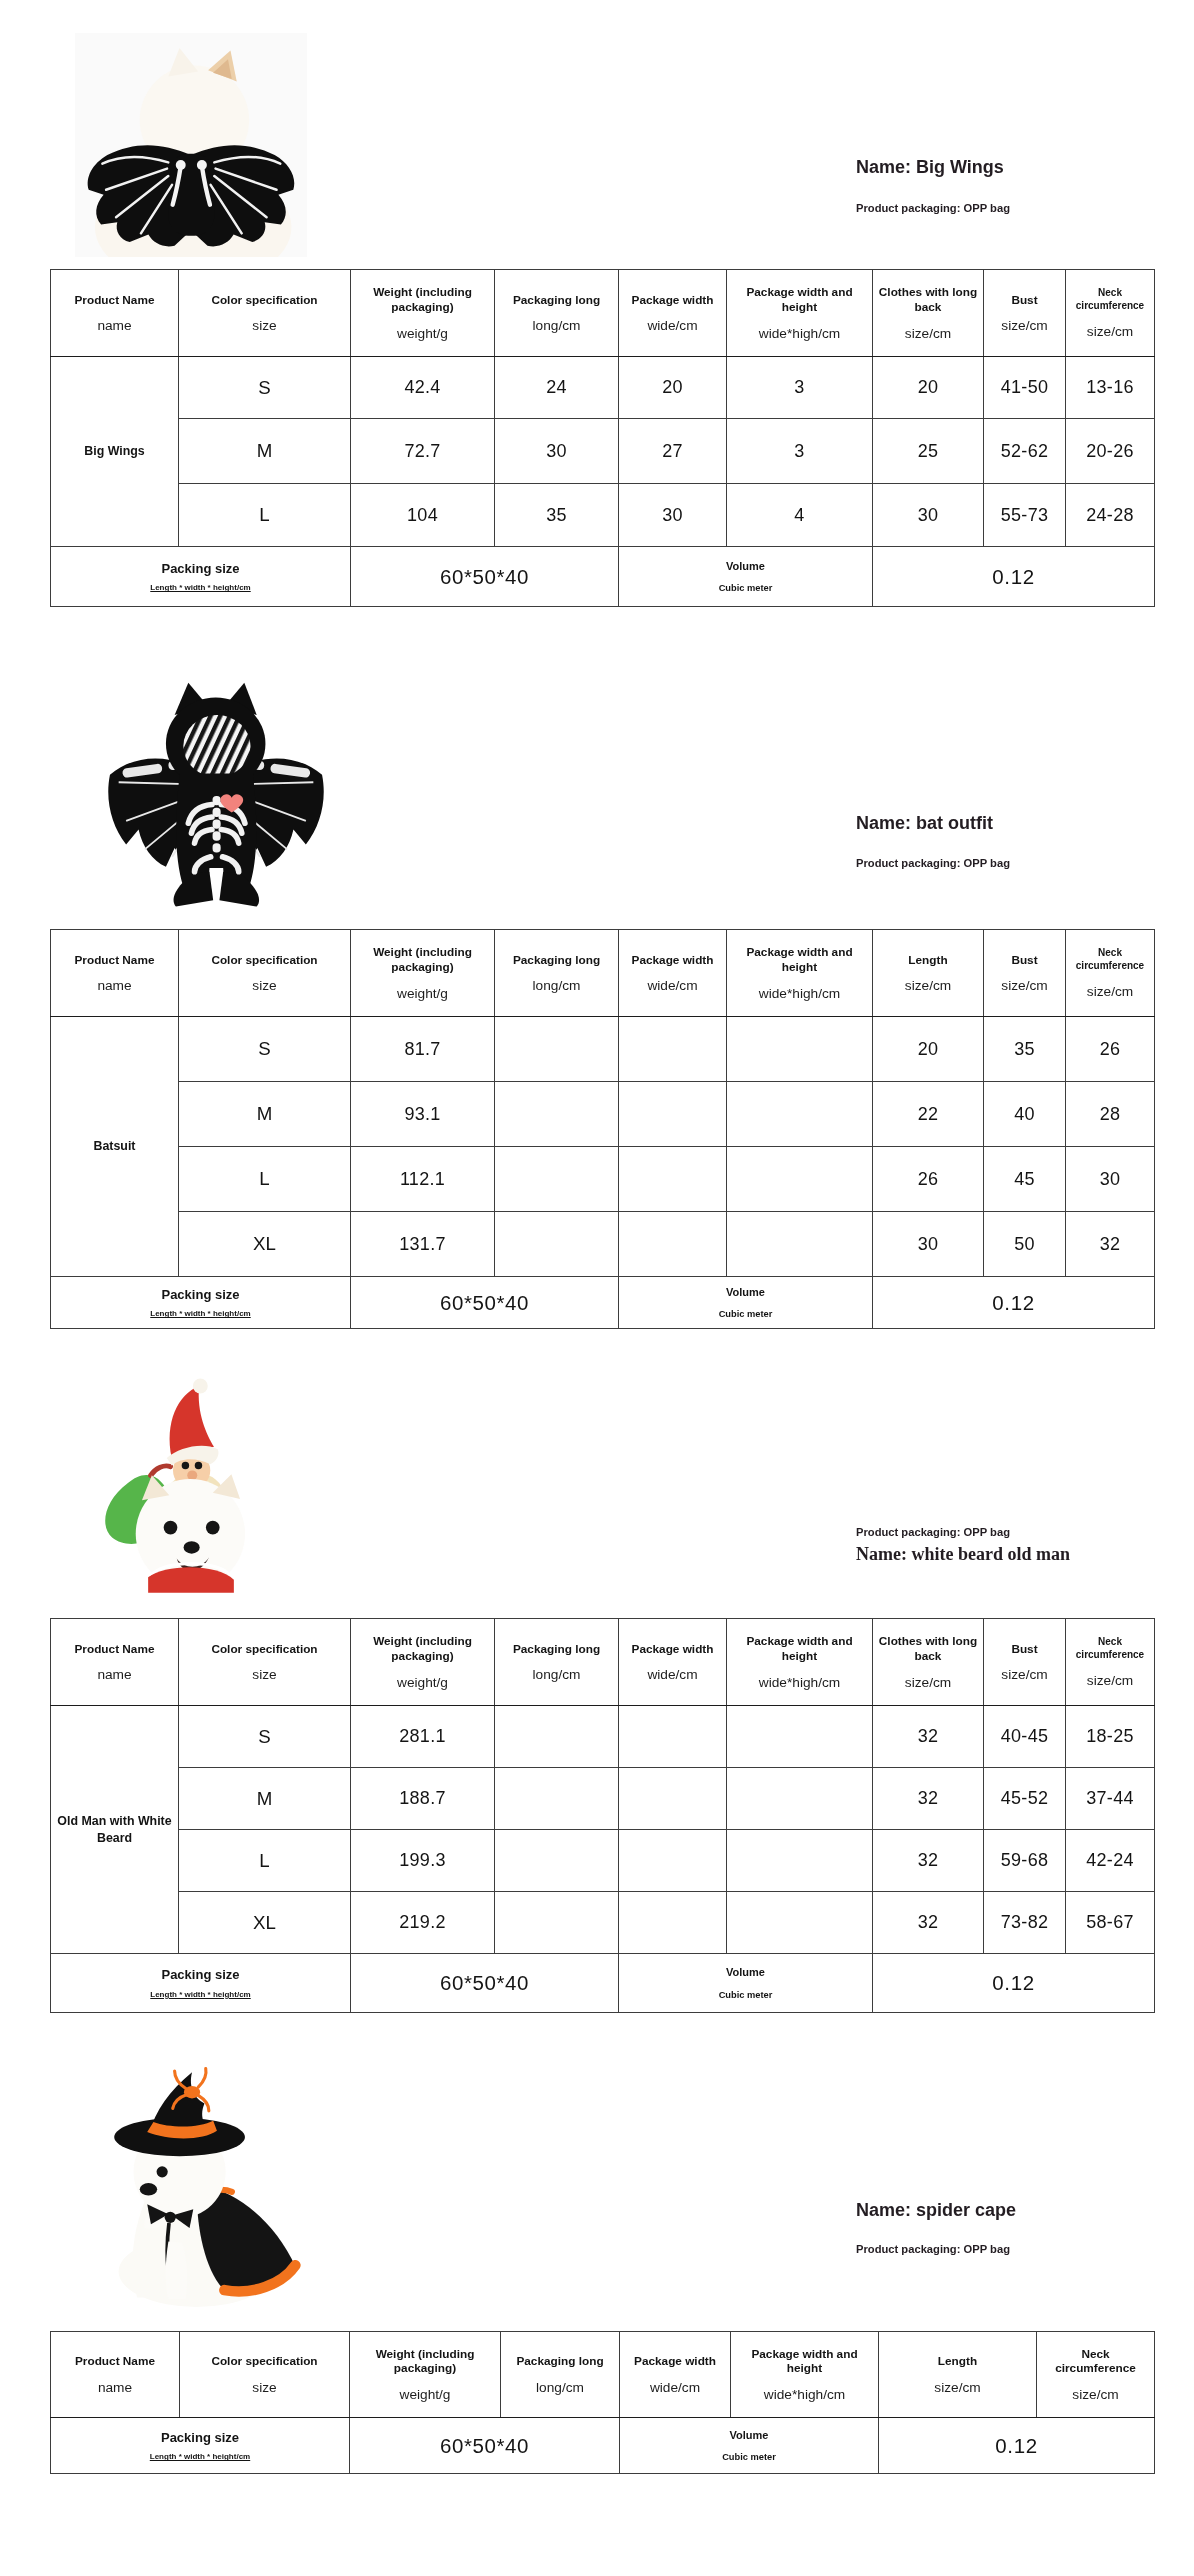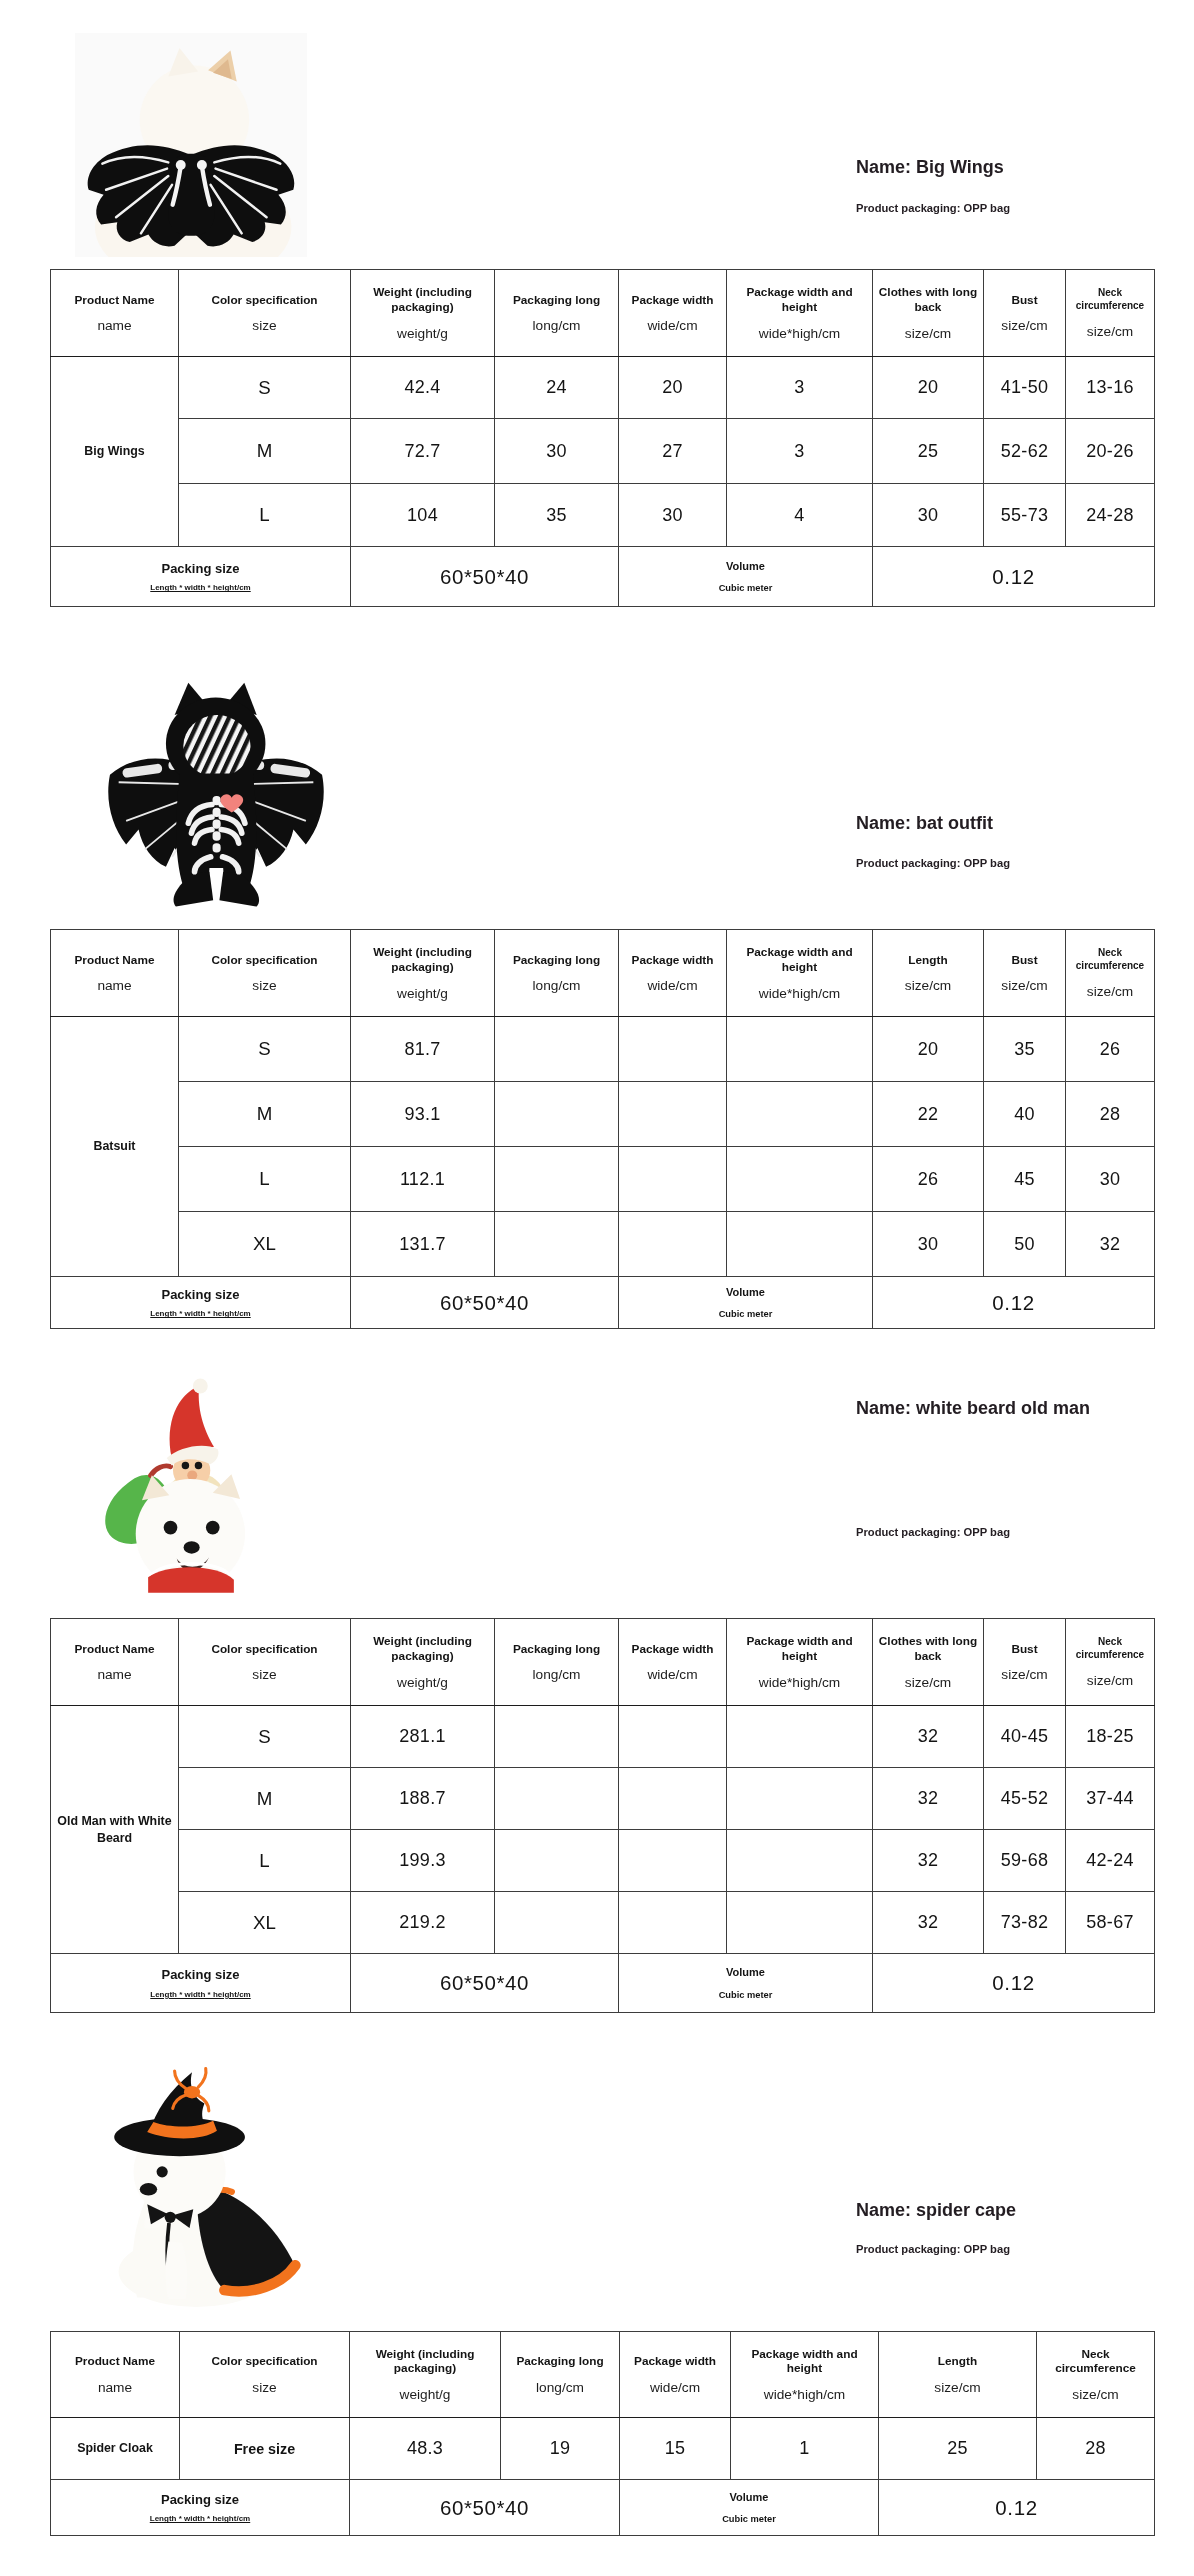--- a/index.html
+++ b/index.html
@@ -367,21 +367,21 @@
       <path d="M196 186 L226 156 L240 196 Z" fill="#f3e8d6"></path>
       <circle cx="128" cy="242" r="11" fill="#151515"></circle>
       <circle cx="196" cy="242" r="11" fill="#151515"></circle>
       <ellipse cx="162" cy="274" rx="13" ry="10" fill="#151515"></ellipse>
       <path d="M138 292 C150 310 178 310 190 290 C184 304 172 312 162 312 C150 312 142 304 138 292 Z" fill="#3a2320"></path>
       <path d="M92 322 C120 300 204 300 230 326 L230 347 L92 347 Z" fill="#d6352b"></path>
       <path d="M94 320 C128 296 198 296 228 322 C222 308 200 298 160 298 C126 298 102 306 94 320 Z" fill="#ffffff"></path>
     </svg>
   </div>
 
-  <div class="caption big" style="top:1398px;">Name: white beard old man</div>
+  <div class="caption big" style="top:1544px;font-family:Liberation Serif, serif;">Name: white beard old man</div>
   <div class="caption small" style="top:1526px;">Product packaging: OPP bag</div>
 
   <table class="spec" style="top:1618px;">
     <colgroup>
       <col style="width:128px">
         <col style="width:172px">
         <col style="width:144px">
         <col style="width:124px">
         <col style="width:108px">
         <col style="width:146px">
@@ -564,30 +564,20 @@
             <div class="ht">Length</div>
             <div class="hs">size/cm</div>
           </th>
         <th>
             <div class="ht">Neck circumference</div>
             <div class="hs">size/cm</div>
           </th>
       </tr>
     </thead>
     <tbody>
-      <tr class="r100">
-        <td class="pname">Spider Cloak</td>
-        <td class="size free">Free size</td>
-        <td class="val">48.3</td>
-        <td class="val">19</td>
-        <td class="val">15</td>
-        <td class="val">1</td>
-        <td class="val">25</td>
-        <td class="val">28</td>
-      </tr>
       <tr class="packing r90">
         <td colspan="2">
             <div class="pl1">Packing size</div>
             <div class="pl2">Length * width * height/cm</div>
           </td>
         <td colspan="2" class="packval">60*50*40</td>
         <td colspan="2">
             <div class="pv1">Volume</div>
             <div class="pv2">Cubic meter</div>
           </td>

